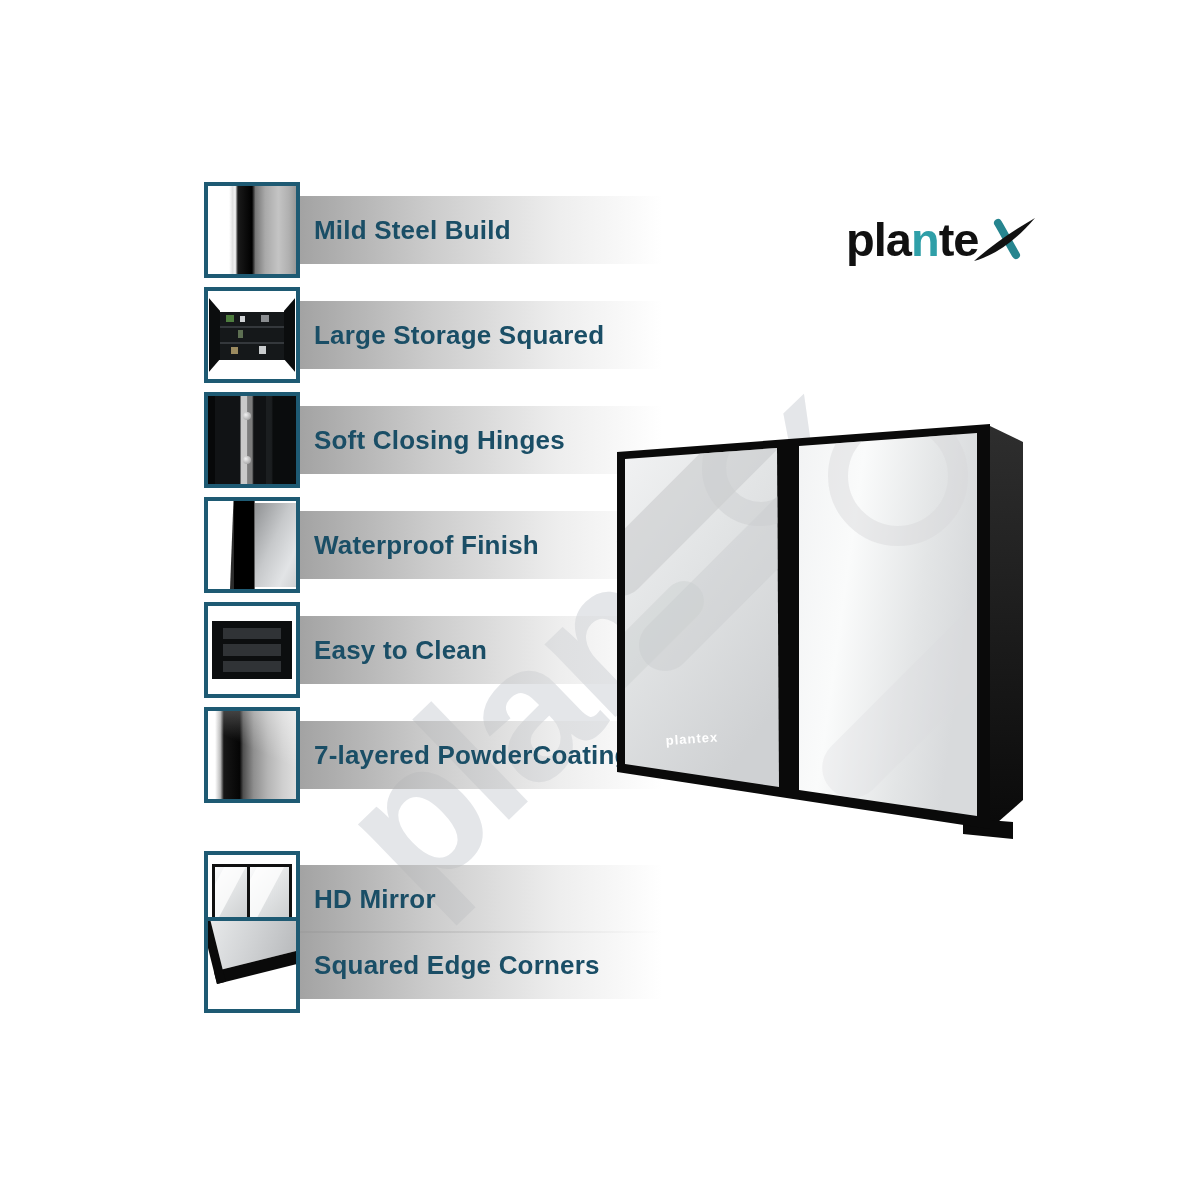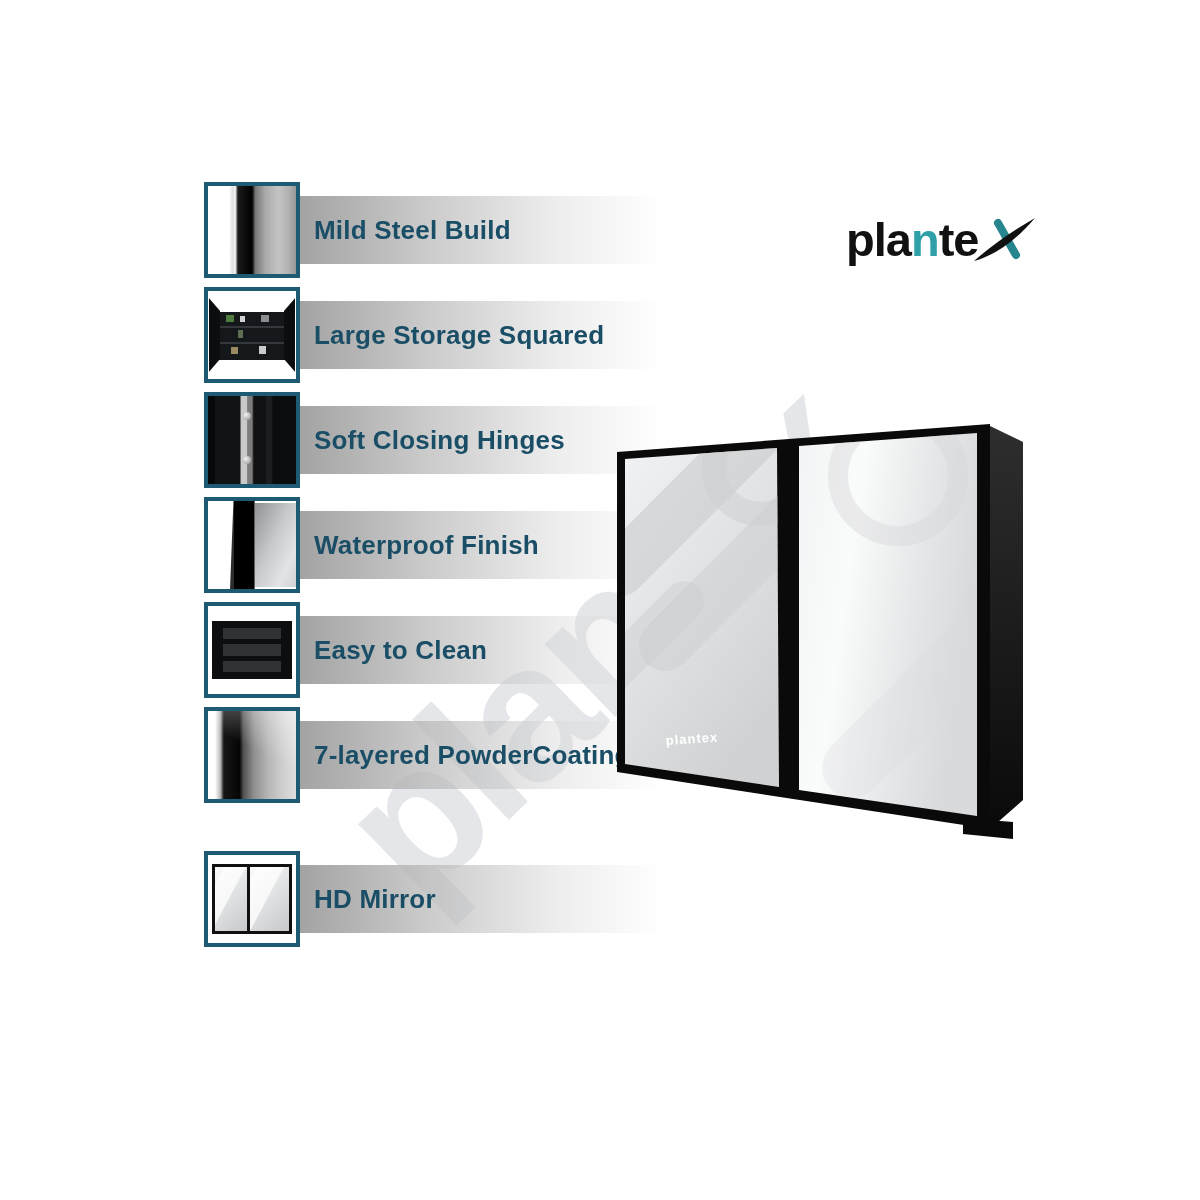--- a/index.html
+++ b/index.html
@@ -169,20 +169,27 @@
     <div class="band"></div>
     <div class="thumb t7">
       <div class="cab">
         <div class="p pl"></div>
         <div class="p pr"></div>
       </div>
     </div>
     <div class="feature-label">HD Mirror</div>
   </div>
 
+  <div class="fr fr8">
+    <div class="band"></div>
+    <div class="thumb t8">
+      <div class="mir"></div>
+    </div>
+    <div class="feature-label">Squared Edge Corners</div>
+  </div>
 
 </div>
 
 <div id="brand-logo">
   <span class="seg">pla</span>
   <span class="seg teal">n</span>
   <span class="seg">te</span>
   <svg width="62" height="46" viewBox="0 0 62 46">
     <path d="M24,7 C30,17 36,29 42,39" stroke="#26858f" stroke-width="8" stroke-linecap="round" fill="none"></path>
     <path d="M0,45 C22,39 42,24 61,2 C38,15 16,31 0,45 Z" fill="#111111"></path>

